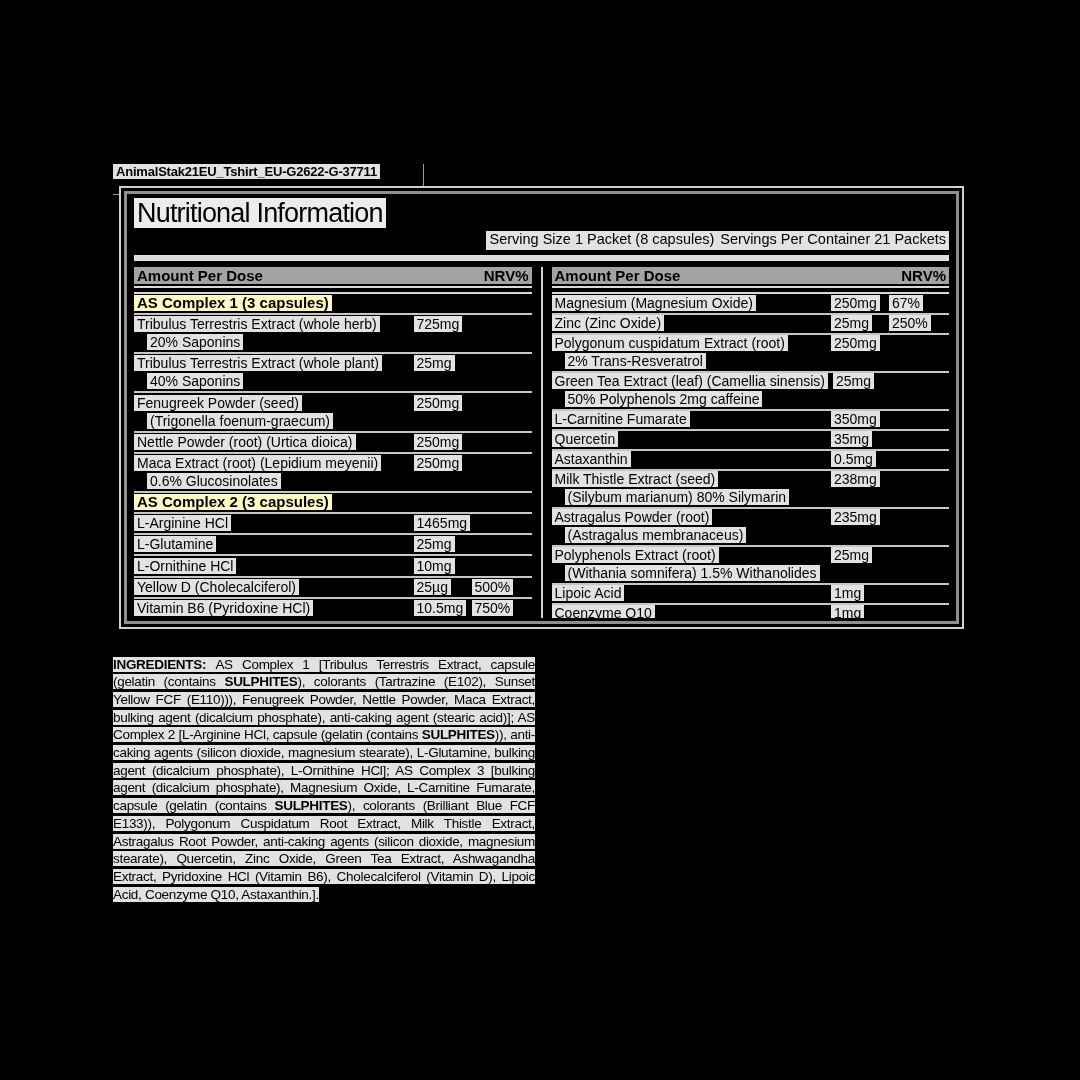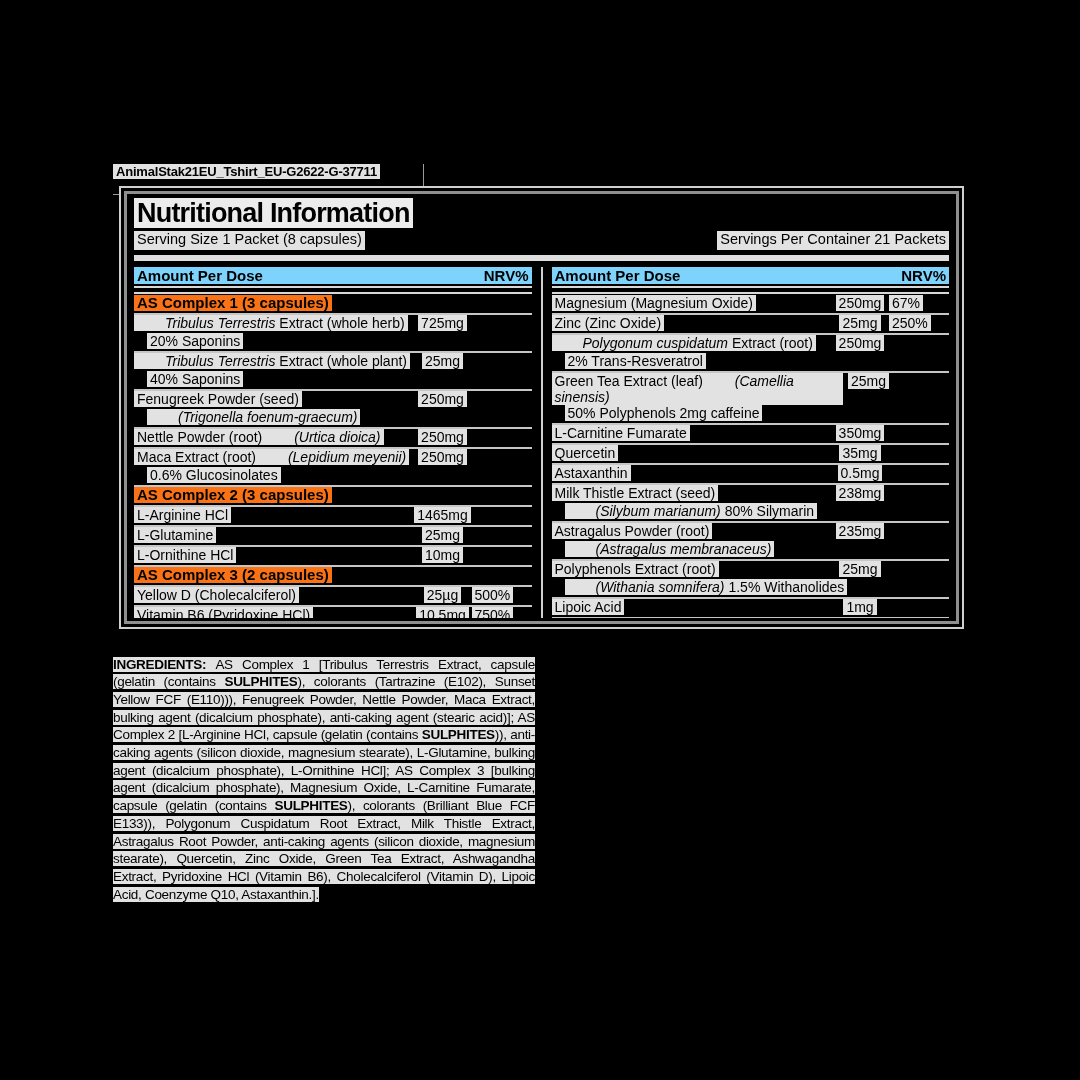--- a/index.html
+++ b/index.html
@@ -5,21 +5,21 @@
   html,body{margin:0;padding:0;}
   body{
     width:1080px;height:1080px;
     background:#000;
     font-family:"Liberation Sans", sans-serif;
     position:relative;
     overflow:hidden;
     color:#000;
   }
   .strip{background:#e2e2e2;color:#000;padding:0 3px;}
-  .it{font-style:italic;margin-left:28px;}
+  .it{}
   .b{font-weight:bold;}
 
   
   .file-label{
     position:absolute;left:113px;top:164px;width:310px;
     font-size:13px;font-weight:bold;letter-spacing:-0.2px;
     border-bottom:1px solid #9a9a9a;border-right:1px solid #9a9a9a;
     padding-bottom:15px;
   }
 
@@ -28,44 +28,44 @@
     position:absolute;left:119px;top:186px;width:845px;height:443px;
     box-sizing:border-box;border:2px solid #cfcfcf;padding:3px;background:#000;
   }
   .panel-inner{
     box-sizing:border-box;width:100%;height:100%;
     border:3px solid #8f8f8f;
     padding:4px 7px 3px 7px;
     display:flex;flex-direction:column;
   }
   .title-row{flex:0 0 31px;}
-  .title-row .strip{font-size:27px;font-weight:bold;letter-spacing:-0.8px;line-height:30px;background:#ececec;}
+  .title-row .strip{font-size:27px;font-weight:normal;letter-spacing:-0.8px;line-height:30px;background:#ececec;}
   .serving-row{
-    flex:0 0 19px;display:flex;justify-content:space-between;
+    flex:0 0 19px;display:flex;justify-content:flex-end;
     font-size:14.5px;line-height:17px;margin-top:2px;
   }
   .thick-bar{flex:0 0 6px;background:#dedede;margin-top:5px;}
 
   .columns{flex:1;display:flex;margin-top:6px;min-height:0;}
   .col{flex:1;display:flex;flex-direction:column;min-width:0;}
   .col.right{border-left:2px solid #cfcfcf;padding-left:9px;margin-left:9px;}
   .col-header{
     flex:0 0 17px;display:flex;justify-content:space-between;
     font-weight:bold;font-size:15px;line-height:17px;
-    background:#7dd3fc;padding:0 3px;
+    background:#a3a3a3;padding:0 3px;
   }
   .header-underline{flex:0 0 8px;border-top:2px solid #d8d8d8;border-bottom:2px solid #d8d8d8;margin-top:2px;box-sizing:border-box;}
   .rows{flex:1;display:flex;flex-direction:column;justify-content:space-between;margin-top:1px;overflow:hidden;}
   .rowgroup{border-bottom:2px solid #c6c6c6;}
   .rowgroup:last-child{border-bottom:none;}
   .line{display:flex;align-items:baseline;min-height:18px;font-size:14px;line-height:16px;}
-  .line.section .strip{font-weight:bold;font-size:15px;background:#f97316;}
+  .line.section .strip{font-weight:bold;font-size:15px;background:#fef9c3;}
   .line.sub .strip{margin-left:13px;}
   .spacer{flex:1 1 auto;}
-  .amt-cell{flex:0 0 auto;display:flex;justify-content:center;min-width:58px;}
+  .amt-cell{flex:0 0 auto;display:flex;justify-content:flex-start;min-width:58px;}
   .nrv-cell{flex:0 0 60px;display:flex;justify-content:flex-start;}
   .inline-amt{margin-left:5px;}
 
   
   .ingredients{
     position:absolute;left:113px;top:642px;width:422px;
     font-size:13.5px;line-height:17.7px;letter-spacing:-0.3px;
     text-align:justify;
   }
   .ingredients span{background:#e2e2e2;}
@@ -196,25 +196,20 @@
               <div class="line item">
                 <span class="strip"><span>L-Ornithine HCl</span></span>
                 <div class="spacer"></div>
                 <div class="amt-cell">
                   <span class="strip">10mg</span>
                 </div>
                 <div class="nrv-cell"></div>
               </div>
             </div>
             <div class="rowgroup">
-              <div class="line section">
-                <span class="strip">AS Complex 3 (2 capsules)</span>
-              </div>
-            </div>
-            <div class="rowgroup">
               <div class="line item">
                 <span class="strip"><span>Yellow D (Cholecalciferol)</span></span>
                 <div class="spacer"></div>
                 <div class="amt-cell">
                   <span class="strip">25µg</span>
                 </div>
                 <div class="nrv-cell">
                   <span class="strip">500%</span>
                 </div>
               </div>

